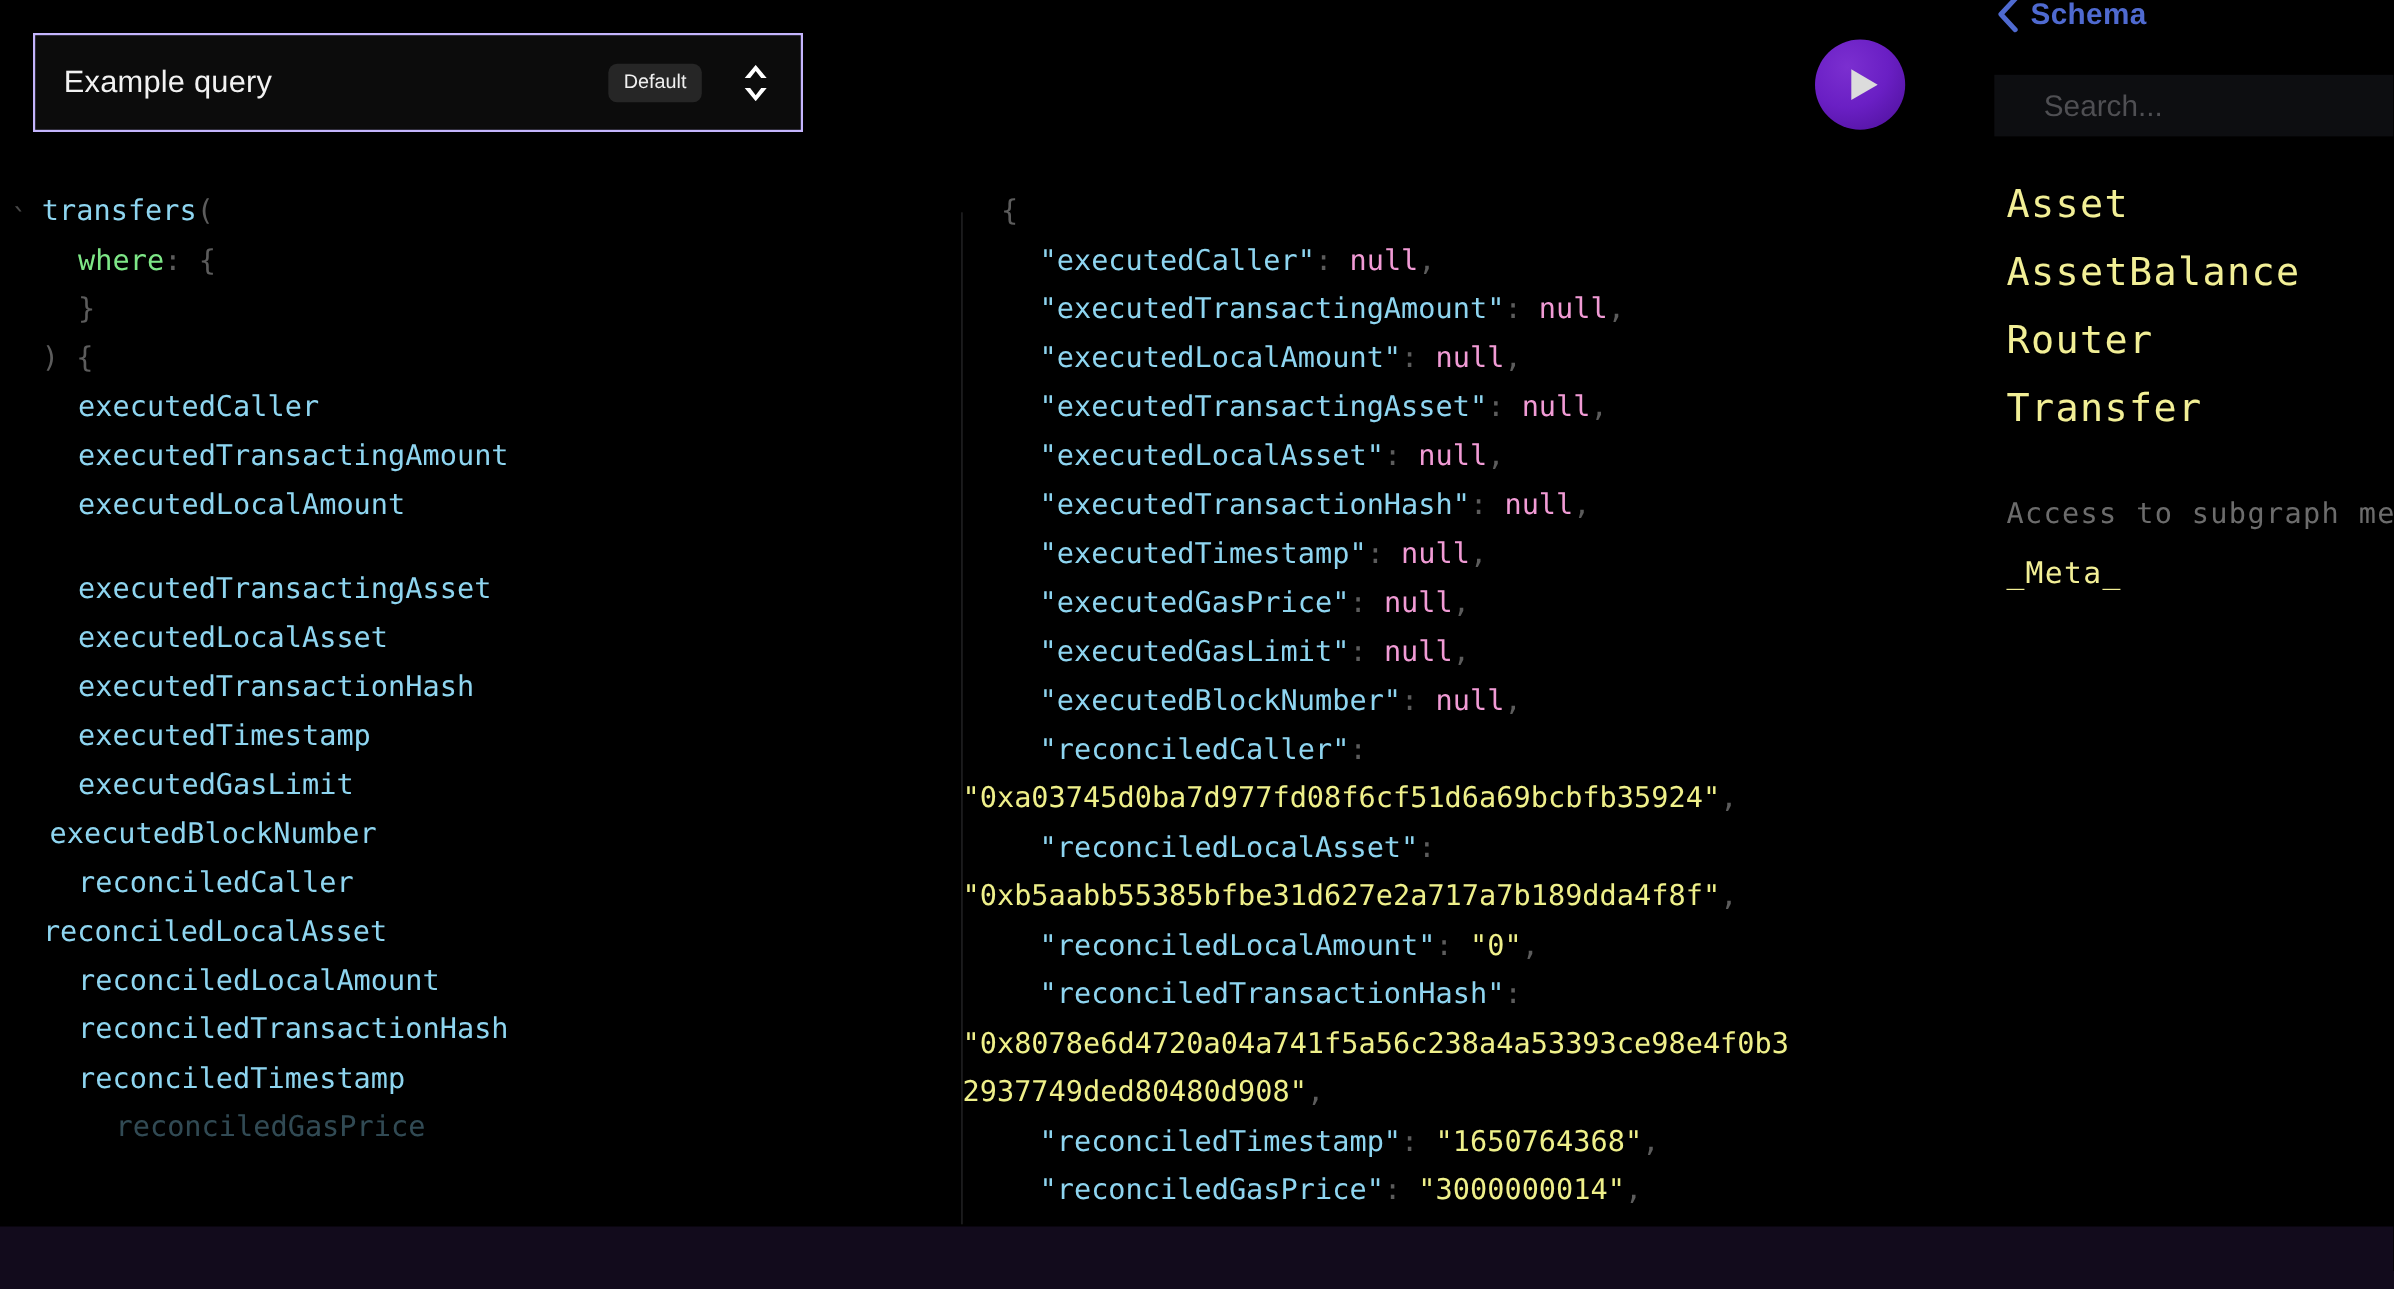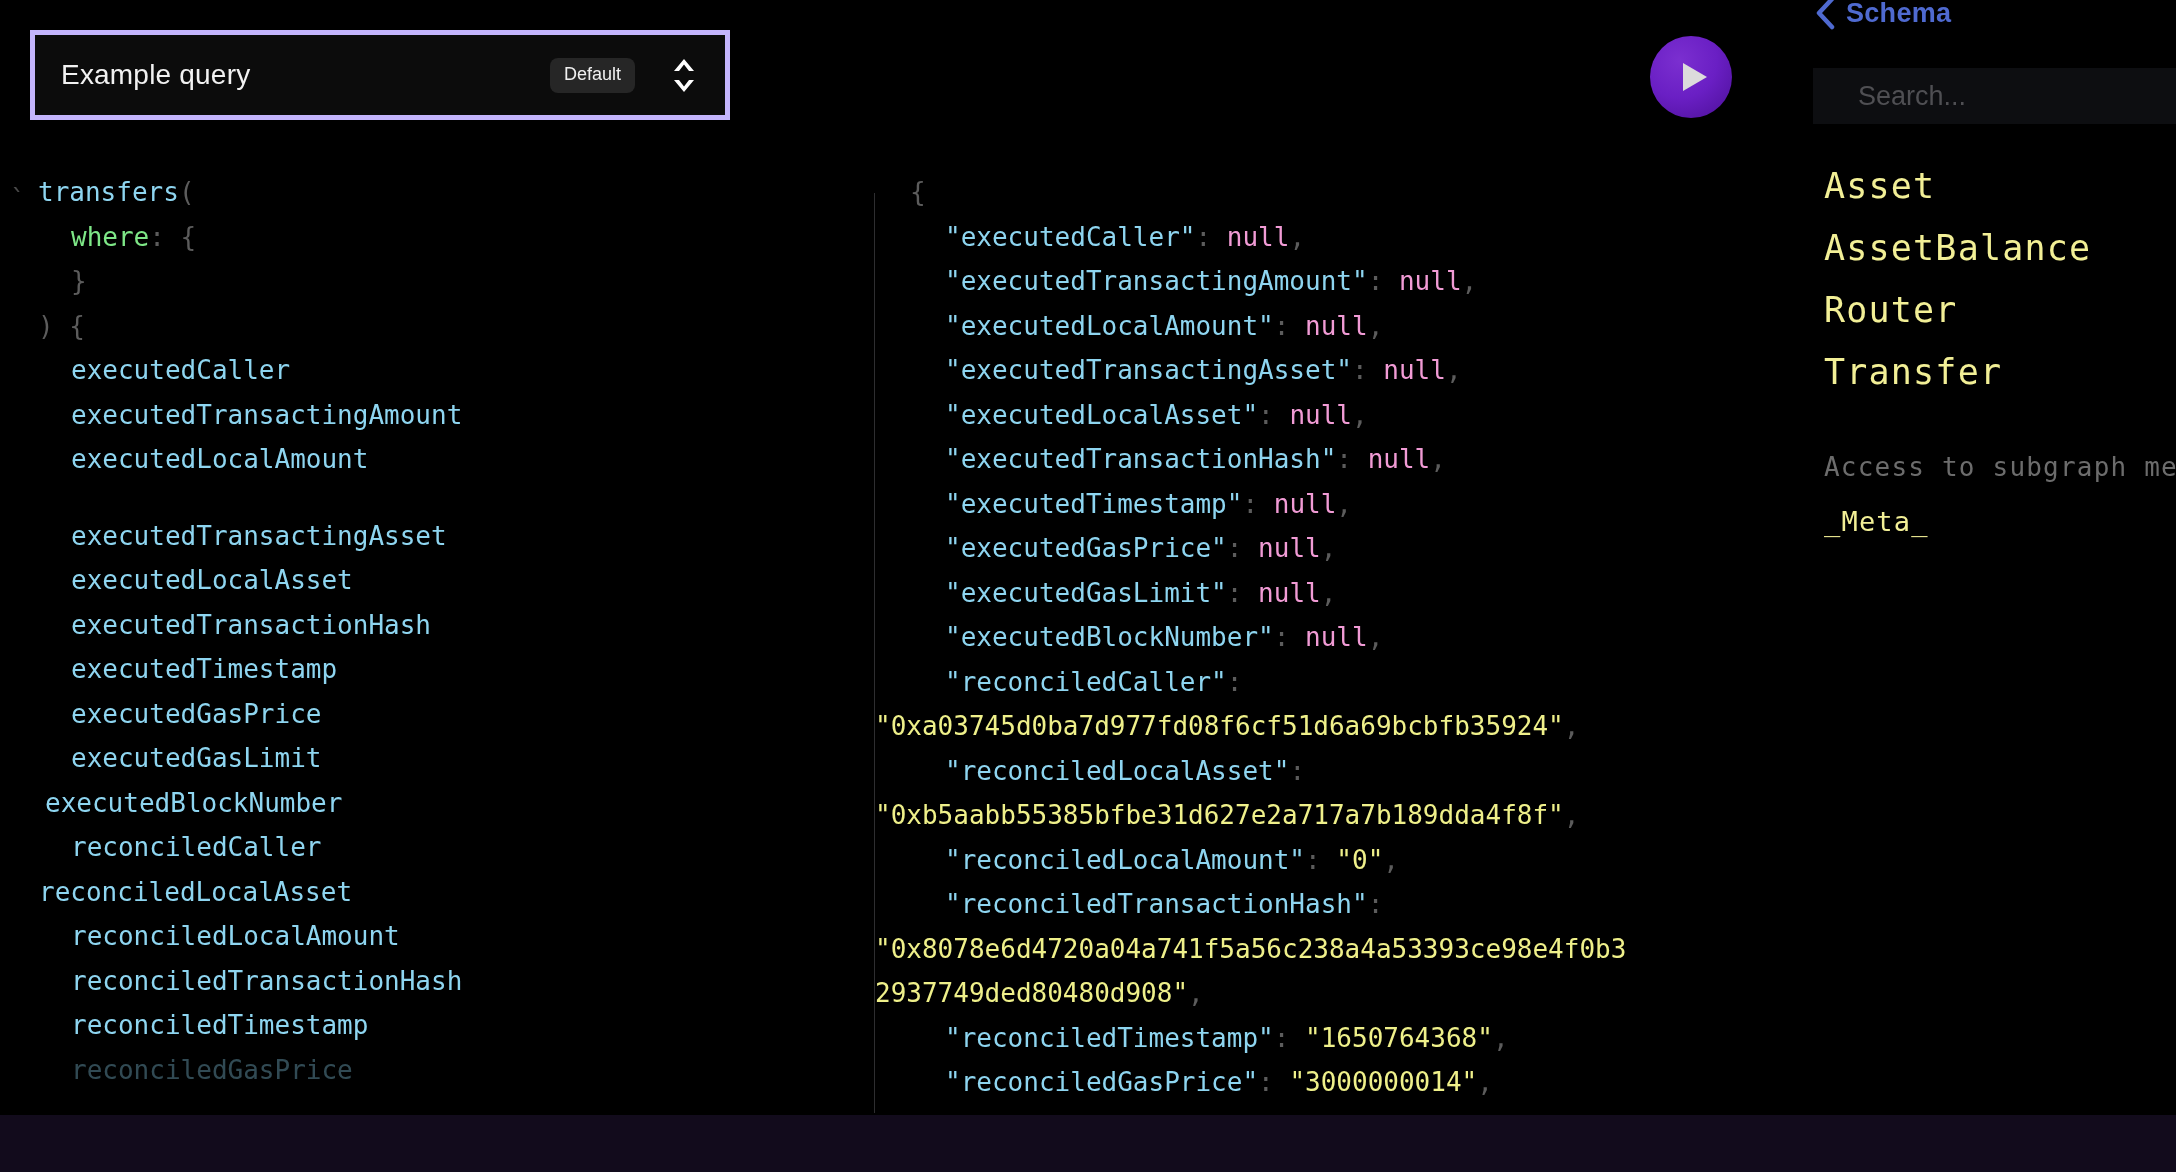--- a/index.html
+++ b/index.html
@@ -18,21 +18,21 @@
   }
 
   
   #query-header {
     position: absolute;
     left: 30px;
     top: 30px;
     width: 700px;
     height: 90px;
     background: #0c0c0c;
-    border: 5px solid #c4b5fd;
+    border: 2px solid #c4b5fd;
     box-sizing: border-box;
     display: flex;
     align-items: center;
     padding: 0 26px;
   }
   #query-title {
     font-size: 28px;
     color: #f2f2f2;
     letter-spacing: 0.2px;
     white-space: nowrap;
@@ -117,21 +117,21 @@
     line-height: 44.5px;
     white-space: pre;
   }
 
   
   .t-field   { color: #8ed5f0; }   
   .t-arg     { color: #7ee787; }   
   .t-punc    { color: #5c5c5c; }   
   .t-str     { color: #eff08a; }   
   .t-null    { color: #f19bd5; }   
-  .t-fade    { opacity: 0.35; }
+  .t-fade    { opacity: 0.35; margin-left: 34px; }
 
   #editor-body { position: absolute; left: 0; top: 0; }
   #result-body { position: absolute; left: 0; top: 0; }
 
   #tick-mark {
     position: absolute;
     left: 10px;
     top: 185px;
     font-family: "DejaVu Sans Mono", monospace;
     font-size: 26px;
@@ -259,21 +259,20 @@
       <div class="code-line" style="padding-left: 71px;"><span class="t-arg">where</span><span class="t-punc">: {</span></div>
       <div class="code-line" style="padding-left: 71px;"><span class="t-punc">}</span></div>
       <div class="code-line" style="padding-left: 38px;"><span class="t-punc">) {</span></div>
       <div class="code-line" style="padding-left: 71px;"><span class="t-field">executedCaller</span></div>
       <div class="code-line" style="padding-left: 71px;"><span class="t-field">executedTransactingAmount</span></div>
       <div class="code-line" style="padding-left: 71px;"><span class="t-field">executedLocalAmount</span></div>
       <div class="code-line" style="padding-left: 71px; margin-top: 32px;"><span class="t-field">executedTransactingAsset</span></div>
       <div class="code-line" style="padding-left: 71px;"><span class="t-field">executedLocalAsset</span></div>
       <div class="code-line" style="padding-left: 71px;"><span class="t-field">executedTransactionHash</span></div>
       <div class="code-line" style="padding-left: 71px;"><span class="t-field">executedTimestamp</span></div>
-      <div class="code-line" style="padding-left: 71px;"><span class="t-field">executedGasPrice</span></div>
       <div class="code-line" style="padding-left: 71px;"><span class="t-field">executedGasLimit</span></div>
       <div class="code-line" style="padding-left: 45px;"><span class="t-field">executedBlockNumber</span></div>
       <div class="code-line" style="padding-left: 71px;"><span class="t-field">reconciledCaller</span></div>
       <div class="code-line" style="padding-left: 39px;"><span class="t-field">reconciledLocalAsset</span></div>
       <div class="code-line" style="padding-left: 71px;"><span class="t-field">reconciledLocalAmount</span></div>
       <div class="code-line" style="padding-left: 71px;"><span class="t-field">reconciledTransactionHash</span></div>
       <div class="code-line" style="padding-left: 71px;"><span class="t-field">reconciledTimestamp</span></div>
       <div class="code-line t-fade" style="padding-left: 71px;"><span class="t-field">reconciledGasPrice</span></div>
     </div>
 </div>

